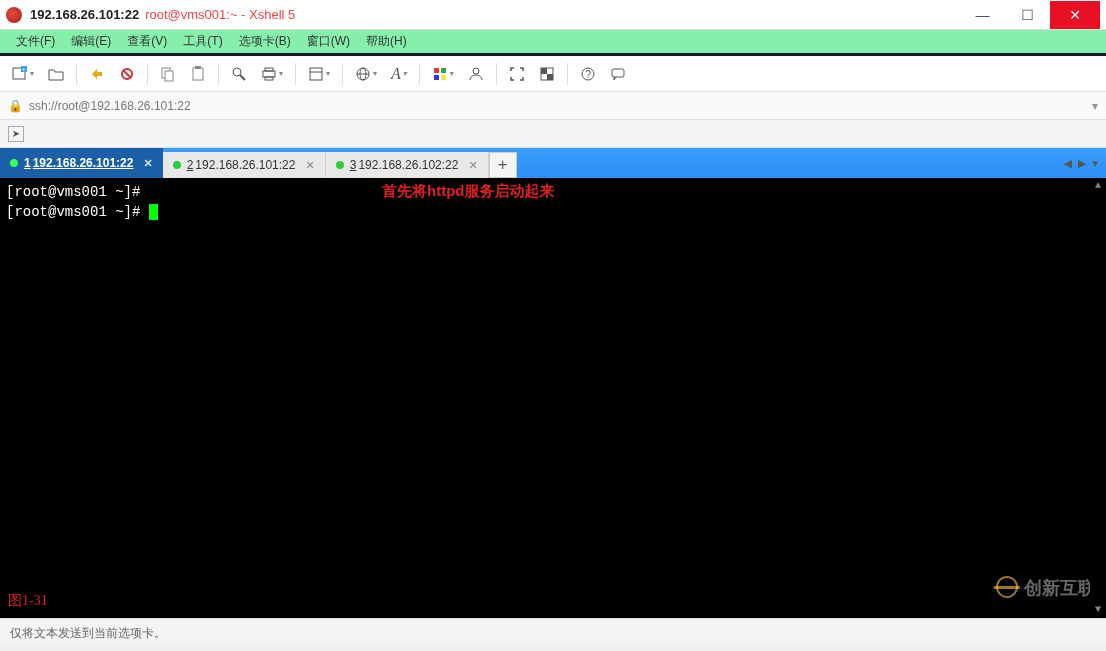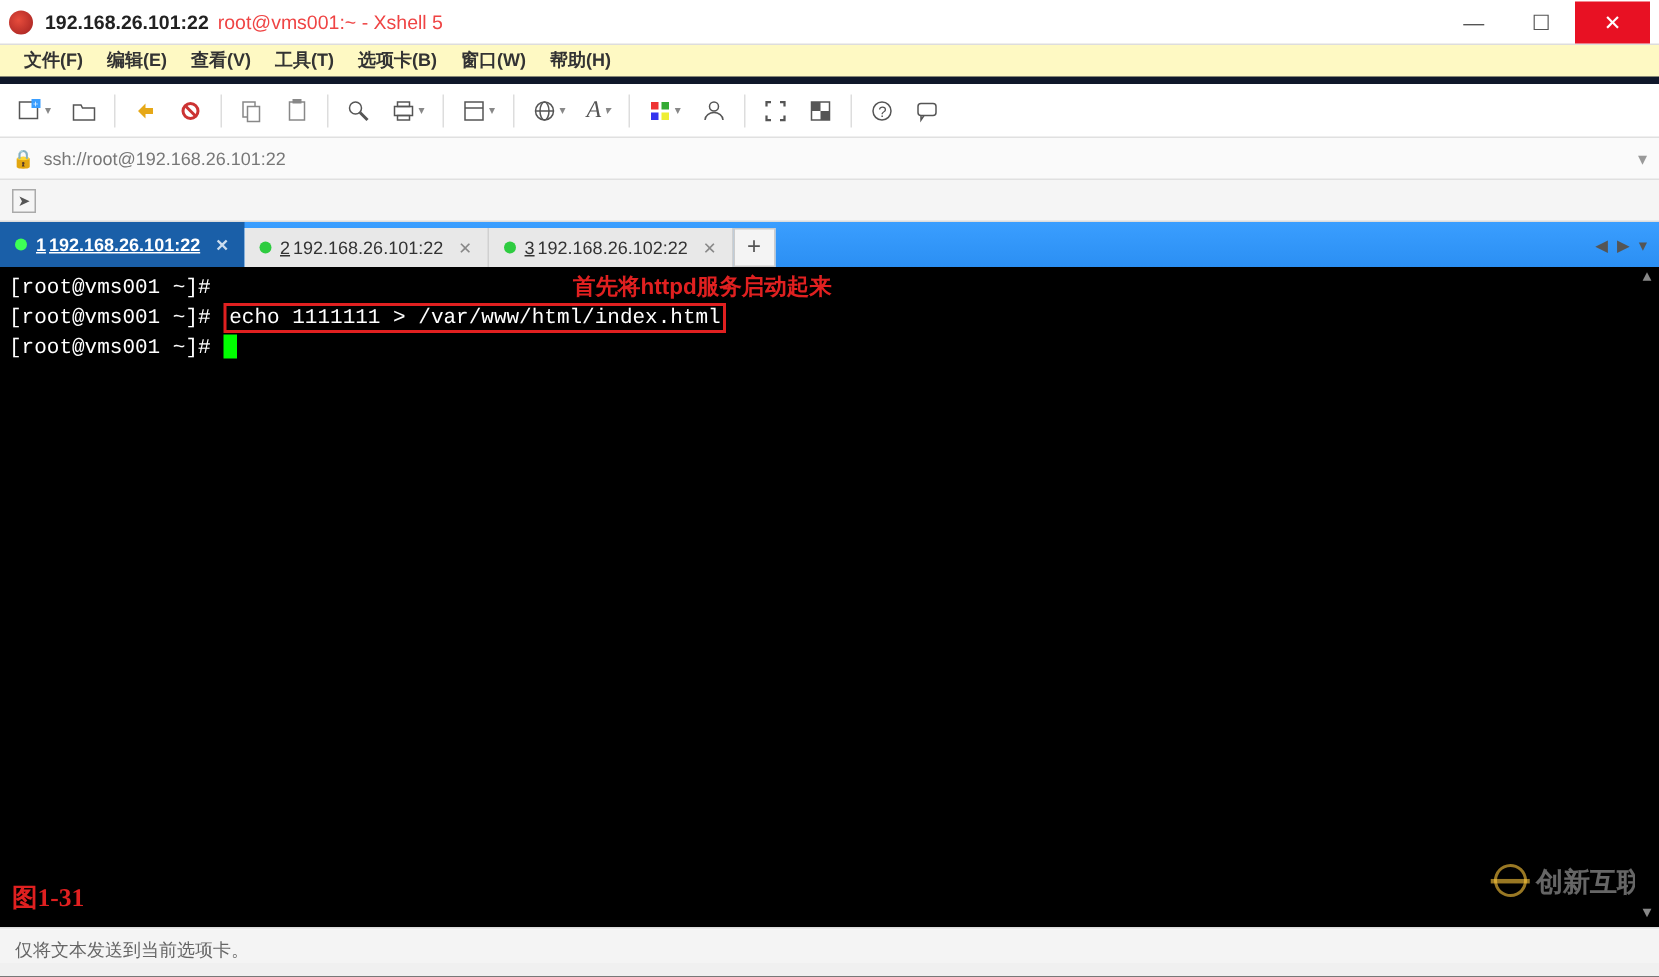--- a/index.html
+++ b/index.html
@@ -8,21 +8,21 @@
 
 .titlebar { height: 30px; background: #fff; display: flex; align-items: center; padding: 0 6px; border-bottom: 1px solid #ddd; }
 .titlebar .app-icon { width: 16px; height: 16px; background: radial-gradient(circle at 40% 40%, #e74c3c, #a01f1f); border-radius: 50%; margin-right: 8px; }
 .titlebar .title-host { font-weight: bold; font-size: 13px; color: #222; }
 .titlebar .title-rest { font-size: 13px; color: #ef4444; margin-left: 6px; }
 .titlebar .win-controls { margin-left: auto; display: flex; }
 .win-btn { width: 45px; height: 28px; display: flex; align-items: center; justify-content: center; font-size: 14px; color: #555; cursor: pointer; }
 .win-btn.close { background: #e81123; color: #fff; width: 50px; }
 
 
-.menubar { height: 26px; background: #fef9c3; display: flex; align-items: center; padding: 0 8px; font-size: 12px; color: #333; border-bottom: 5px solid #0f172a; font-weight: bold; }
+.menubar { height: 26px; background: #86efac; display: flex; align-items: center; padding: 0 8px; font-size: 12px; color: #333; border-bottom: 3px solid #0f172a; }
 .menubar .menu-item { padding: 2px 8px; cursor: pointer; }
 
 
 .toolbar { height: 36px; background: #fff; display: flex; align-items: center; padding: 0 6px; border-bottom: 1px solid #e0e0e0; gap: 2px; }
 .tool-btn { padding: 4px 6px; color: #555; font-size: 15px; cursor: pointer; border-radius: 2px; display: flex; align-items: center; }
 .tool-btn svg { width: 16px; height: 16px; }
 .tool-sep { width: 1px; height: 22px; background: #ddd; margin: 0 4px; }
 .drop-arrow { font-size: 8px; margin-left: 2px; color: #888; }
 
 
@@ -48,21 +48,21 @@
 .tabstrip-nav { margin-left: auto; display: flex; align-items: center; padding: 0 8px; color: #555; gap: 6px; font-size: 11px; }
 
 
 .terminal { background: #000; height: 440px; position: relative; font-family: "Consolas", "Courier New", monospace; font-size: 14px; color: #fff; padding: 4px 6px; }
 .term-line { white-space: pre; line-height: 20px; }
 .prompt { color: #fff; }
 .cmd-box { border: 2px solid #e02020; padding: 0 2px; display: inline; }
 .annotation { color: #e02020; font-weight: bold; position: absolute; font-family: "Microsoft YaHei", sans-serif; font-size: 15px; }
 .ann1 { left: 382px; top: 4px; }
 .ann2 { left: 248px; top: 80px; }
-.figlabel { position: absolute; left: 8px; bottom: 8px; color: #e02020; font-weight: bold; font-family: "Microsoft YaHei"; font-size: 17px; }
+.figlabel { position: absolute; left: 8px; bottom: 8px; color: #e02020; font-weight: normal; font-family: "Microsoft YaHei"; font-size: 14px; }
 .cursor-block { display: inline-block; width: 9px; height: 16px; background: #0f0; vertical-align: middle; }
 .scrollbar-v { position: absolute; right: 0; top: 0; bottom: 0; width: 16px; background: #000; }
 .scrollbar-v .thumb-area { position: absolute; top: 16px; bottom: 16px; left:0; right:0; }
 .scrollbar-v .arrow { height: 16px; color: #888; text-align: center; font-size: 10px; line-height: 16px; }
 
 
 .statusbar { height: 24px; background: #f4f4f4; display: flex; align-items: flex-end; padding: 0 10px; font-size: 12px; color: #666; border-top: 1px solid #ddd; }
 .watermark { position: absolute; right: 10px; bottom: 18px; color: rgba(255,255,255,.4); font-size: 18px; font-weight: bold; display: flex; align-items: flex-start; gap: 6px; pointer-events:none;}
 .watermark .wm-icon { width: 22px; height: 22px; border: 2px solid rgba(255,200,60,.6); border-radius: 50%; transform: rotate(20deg); position: relative; }
 .watermark .wm-icon:after { content:""; position:absolute; width: 26px; height: 3px; background: rgba(255,200,60,.6); top: 8px; left: -4px; transform: rotate(-20deg);}
@@ -239,21 +239,20 @@
   <div class="tab-add">+</div>
   <div class="tabstrip-nav">
     <span>◀</span>
     <span>▶</span>
     <span>▾</span>
   </div>
 </div>
 
 <div class="terminal">
   <div class="term-line"><span class="prompt">[root@vms001 ~]#</span></div>
-  <div class="term-line"><span class="prompt">[root@vms001 ~]# </span><span class="cmd-box">echo 1111111 &gt; /var/www/html/index.html</span></div>
   <div class="term-line"><span class="prompt">[root@vms001 ~]# </span><span class="cursor-block"></span></div>
 
   <div class="annotation ann1">首先将httpd服务启动起来</div>
   <div class="figlabel">图1-31</div>
 
   <div class="watermark">
     <div class="wm-icon"></div>
     <span>创新互联</span>
   </div>
 

